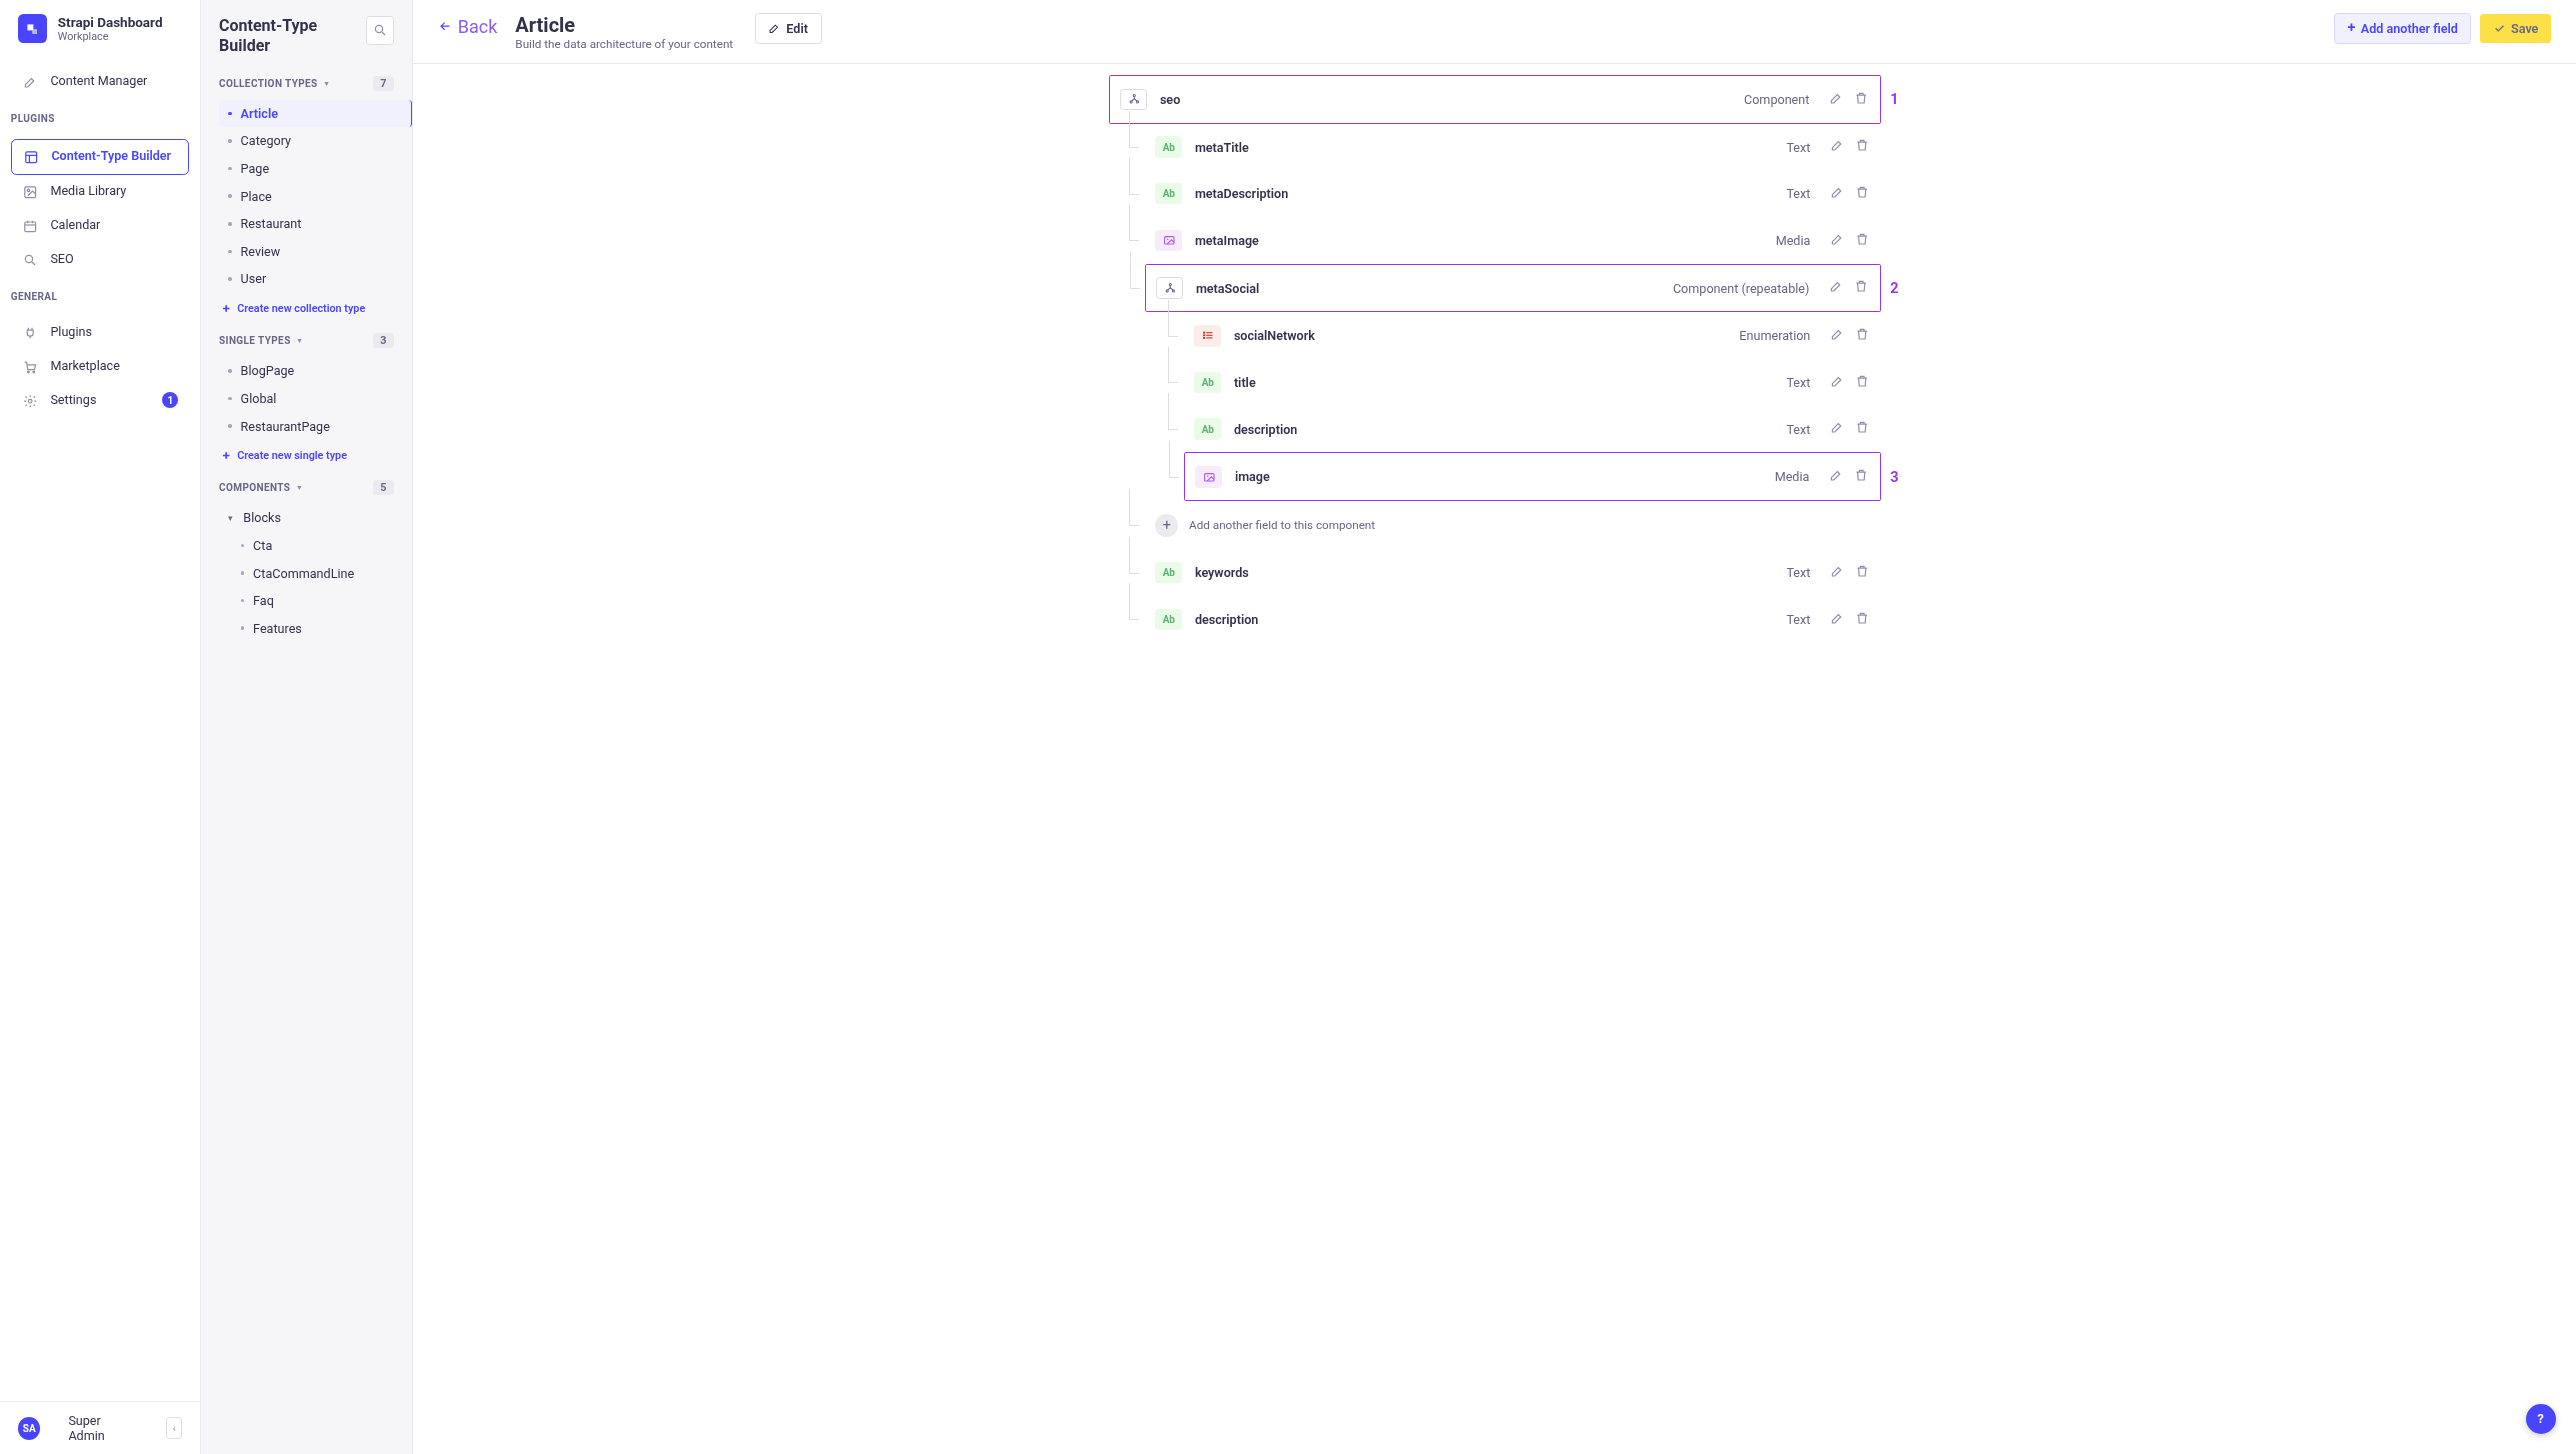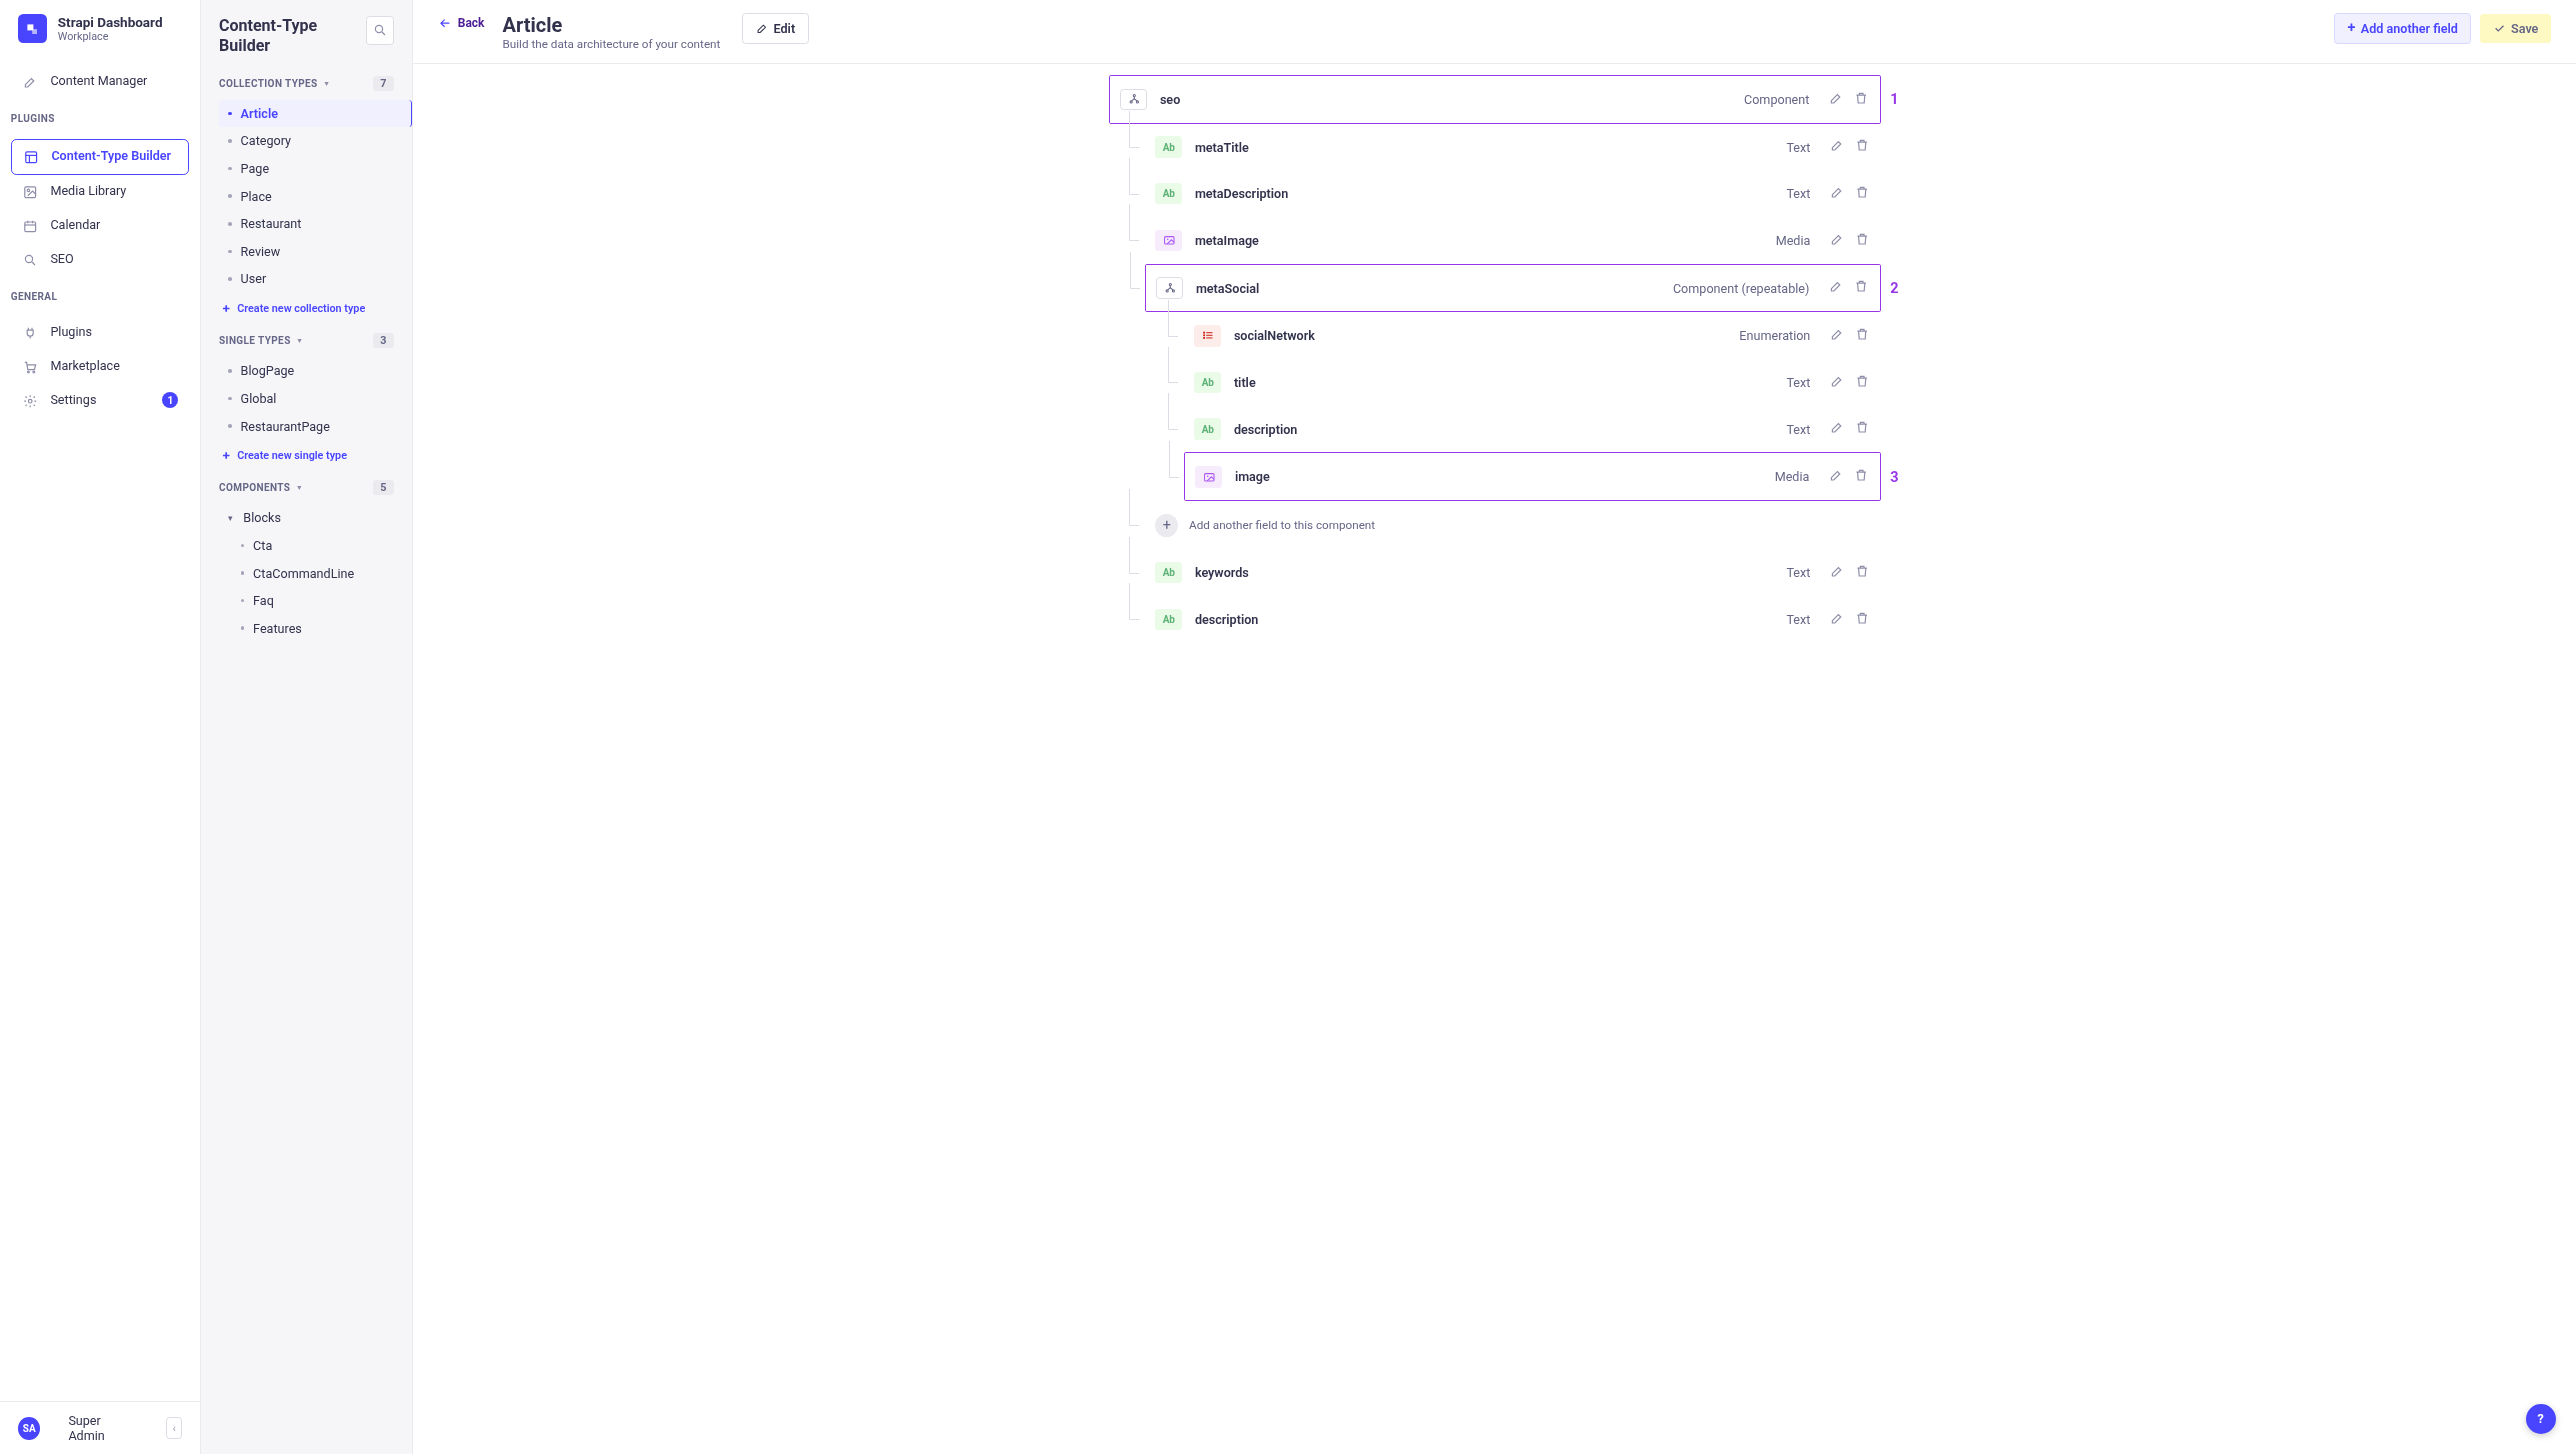--- a/index.html
+++ b/index.html
@@ -37,28 +37,28 @@
   .cat-item.active { background:#f0f0ff; color:#4945ff; font-weight:600; border-right: 1.8px solid #4945ff; margin-right:-18px; padding-right:21.5px; }
   .cat-item.active .bullet { background:#4945ff; }
   .cat-create { display:flex; align-items:center; gap:7.2px; color:#4945ff; font-weight:600; font-size:10.8px; padding:9px 3.6px; cursor:pointer; }
   .cat-create .plus { font-size:13.5px; line-height:1; }
   .expand-caret { font-size:9px; color:#666687; margin-right:1.8px; padding-left: 0;}
   .tri { font-size:7.2px; color:#8e8ea9; }
 
   
   .main { flex:1; display:flex; flex-direction:column; overflow:hidden; }
   .main-header { display:flex; align-items:flex-start; padding:12.6px 25px; border-bottom:0.9px solid #eaeaef; gap:18px; }
-  .back { display:flex; align-items:center; gap:5.4px; color:#4c1d95; font-weight:700; font-size:12px; cursor:pointer; padding-top:3.6px; }
+  .back { display:flex; align-items:center; gap:5.4px; color:#8b5cf6; font-weight:400; font-size:18px; cursor:pointer; padding-top:3.6px; }
   .head-block { }
   .head-title { font-weight:700; font-size:20px; }
   .head-sub { color:#666687; font-size:11.7px; }
   .head-actions { margin-left:auto; display:flex; gap:9px; align-items:center; }
   .btn { display:flex; align-items:center; gap:5.4px; padding:7.2px 12.6px; border-radius:3.6px; font-size:12.6px; font-weight:600; cursor:pointer; border:0.9px solid #dcdce4; background:#fff; color:#32324d; }
   .btn-primary-ghost { color:#4945ff; border-color:#d9d8ff; background:#f0f0ff; }
-  .btn-muted { color:#666687; background:#fef9c3; border:none; }
+  .btn-muted { color:#666687; background:#fde047; border:none; }
 
   .main-body { flex:1; overflow:auto; padding:10.8px 25px 36px; }
   .tree { max-width: 772px; margin: 0 auto; }
 
   .row { display:flex; align-items:center; padding:12.6px 10.8px; border-bottom:0.9px solid #eaeaef; position:relative; gap:12.6px; }
   .row:last-child { border-bottom:none; }
   .row .badge { width:27px; height:21.5px; border-radius:3.6px; display:flex; align-items:center; justify-content:center; font-size:10px; font-weight:700; flex-shrink:0; }
   .badge-text { background:#eafbe7; color:#5cb176; }
   .badge-media { background:#f6ecfc; color:#ac56f5; }
   .badge-comp { background:#fff; border:0.9px solid #dcdce4; color:#666687; }

